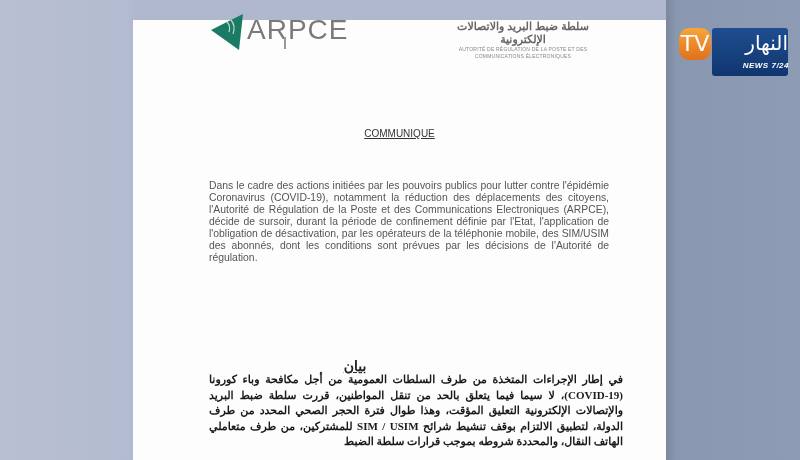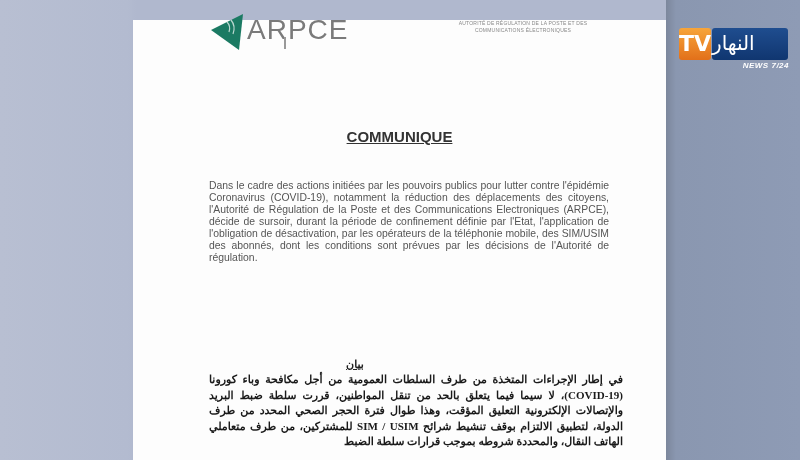--- a/index.html
+++ b/index.html
@@ -22,49 +22,49 @@
   .logo-text {
     position:absolute; left:38px; top:2px; font-size:28px; color:#7a7a7a;
     letter-spacing:1px; font-family:"Liberation Sans", sans-serif;
   }
   .logo-tick { position:absolute; left:75px; top:25px; width:2px; height:12px; background:#999; }
   .logo-right { position:absolute; left:300px; top:0; width:180px; text-align:center; }
   .logo-right .ar { font-size:11px; color:#666; font-weight:bold; direction:rtl; line-height:13px; }
   .logo-right .fr { font-size:5px; color:#888; line-height:7px; letter-spacing:0.2px; }
   .title {
     position:absolute; left:0; width:533px; top:108px; text-align:center;
-    font-size:15px; font-weight:bold; text-decoration:underline; color:#333;
+    font-size:10px; font-weight:normal; text-decoration:underline; color:#333;
   }
   .fr-body {
     position:absolute; left:76px; width:400px; top:160px;
     font-size:10.4px; line-height:12px; color:#555; text-align:justify;
     text-align-last:left;
   }
   .ar-title {
     position:absolute; left:0; width:444px; top:338px; text-align:center;
-    font-family:"DejaVu Serif", serif; font-size:11px; font-weight:bold;
+    font-family:"DejaVu Serif", serif; font-size:14px; font-weight:bold;
     text-decoration:underline; color:#222; direction:rtl;
   }
   .ar-body {
     position:absolute; left:76px; width:414px; top:352px;
     font-family:Liberation Serif, serif; font-weight:bold;
     font-size:11px; line-height:15.5px; color:#1a1a1a; direction:rtl;
     text-align:justify;
   }
   .channel-logo { position:absolute; left:679px; top:26px; width:115px; height:46px; }
   .tv-box {
     position:absolute; left:0; top:2px; width:32px; height:32px;
-    background:linear-gradient(180deg,#f7a53a,#e2701a); border-radius:3px;
-    color:#fff; font-weight:bold; font-size:22px; text-align:center; line-height:32px;
+    background:linear-gradient(180deg,#f7a53a,#e2701a); border-radius:10px;
+    color:#fff; font-weight:normal; font-size:22px; text-align:center; line-height:32px;
     font-family:"DejaVu Sans", sans-serif;
   }
   .name-box {
-    position:absolute; left:33px; top:2px; width:76px; height:32px;
+    position:absolute; left:33px; top:2px; width:76px; height:48px;
     background:linear-gradient(180deg,#1f4d8f,#103670); border-radius:3px;
-    color:#fff; font-size:20px; text-align:left; line-height:30px; direction:rtl;
+    color:#fff; font-size:20px; text-align:right; line-height:30px; direction:rtl;
     font-family:"DejaVu Sans", sans-serif;
   }
   .news {
     position:absolute; left:50px; top:35px; width:60px; text-align:right;
     font-size:8px; font-weight:bold; font-style:italic; color:#fff;
     letter-spacing:0.5px;
   }
 </style>
 </head>
 <body>
@@ -76,20 +76,21 @@
     <svg class="logo-mark" width="40" height="40" viewBox="0 0 40 40">
       <path d="M2 18 L34 2 L30 38 Z" fill="#1b7a63"></path>
       <path d="M18 10 Q22 14 20 20" stroke="#fff" stroke-width="1.2" fill="none" opacity="0.7"></path>
       <path d="M22 8 Q27 14 24 22" stroke="#fff" stroke-width="1.2" fill="none" opacity="0.7"></path>
     </svg>
     <span class="logo-text">ARPCE</span>
     <div class="logo-tick"></div>
   </div>
 
   <div class="logo-right">
+    <div class="ar">سلطة ضبط البريد والاتصالات الإلكترونية</div>
     <div class="fr">AUTORITÉ DE RÉGULATION DE LA POSTE ET DES</div>
     <div class="fr">COMMUNICATIONS ÉLECTRONIQUES</div>
   </div>
 
   <div class="title">COMMUNIQUE</div>
   <div class="fr-body">Dans le cadre des actions initiées par les pouvoirs publics pour lutter contre l'épidémie Coronavirus (COVID-19), notamment la réduction des déplacements des citoyens, l'Autorité de Régulation de la Poste et des Communications Electroniques (ARPCE), décide de sursoir, durant la période de confinement définie par l'Etat, l'application de l'obligation de désactivation, par les opérateurs de la téléphonie mobile, des SIM/USIM des abonnés, dont les conditions sont prévues par les décisions de l'Autorité de régulation.</div>
 
   <div class="ar-title">بيان</div>
   <div class="ar-body">في إطار الإجراءات المتخذة من طرف السلطات العمومية من أجل مكافحة وباء كورونا (COVID-19)، لا سيما فيما يتعلق بالحد من تنقل المواطنين، قررت سلطة ضبط البريد والإتصالات الإلكترونية التعليق المؤقت، وهذا طوال فترة الحجر الصحي المحدد من طرف الدولة، لتطبيق الالتزام بوقف تنشيط شرائح SIM / USIM للمشتركين، من طرف متعاملي الهاتف النقال، والمحددة شروطه بموجب قرارات سلطة الضبط</div>
 </div>

